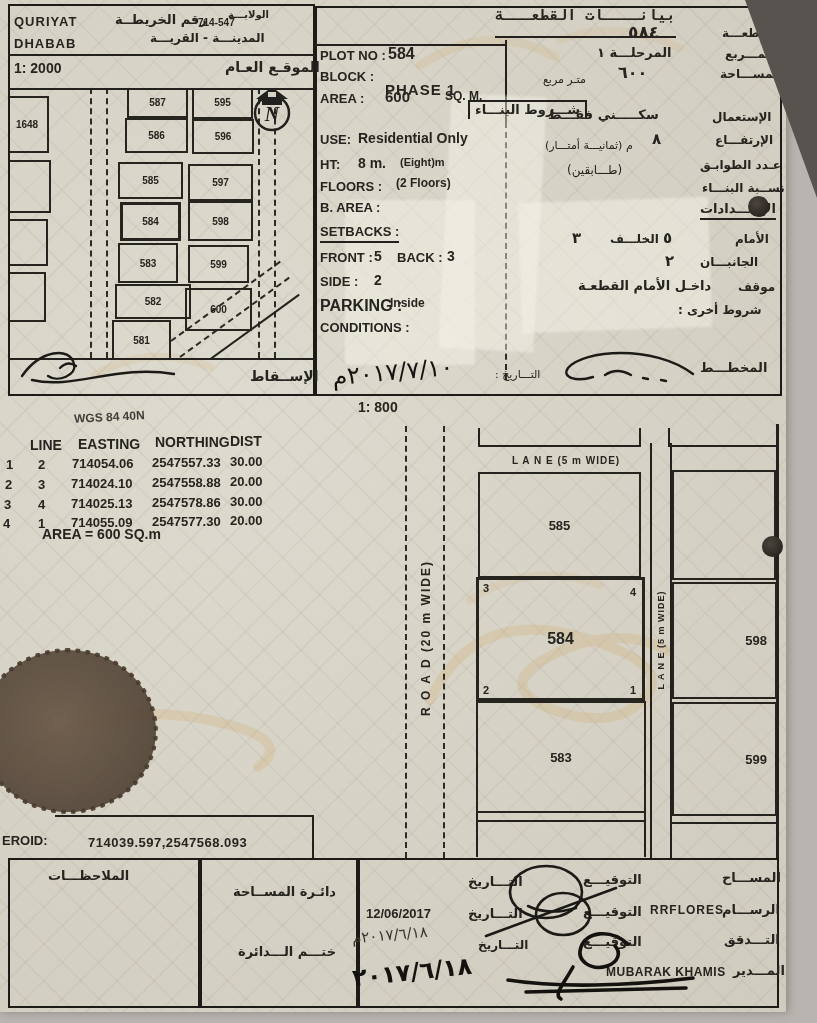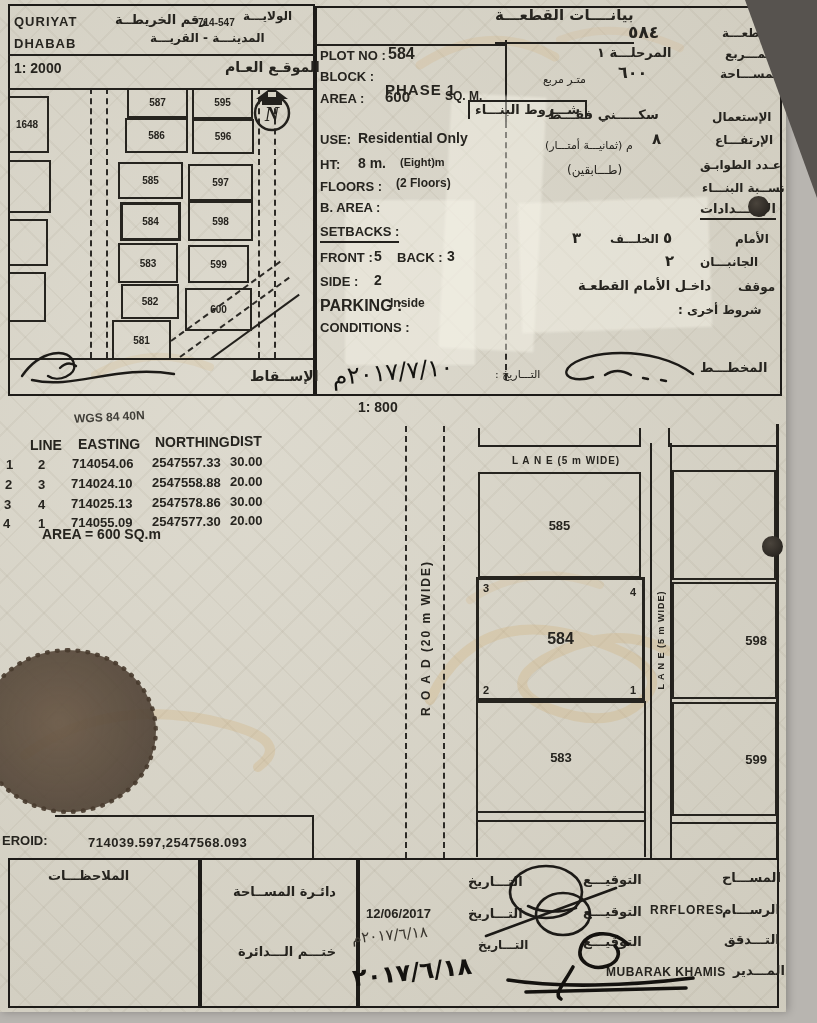--- a/index.html
+++ b/index.html
@@ -58,21 +58,21 @@
 
   <div class="frame" style="left:8px;top:4px;width:307px;height:392px;"></div>
   <div class="hl" style="left:8px;top:54px;width:307px;"></div>
   <div class="hl" style="left:8px;top:88px;width:307px;"></div>
   <div class="hl" style="left:8px;top:358px;width:307px;"></div>
 
   <span class="t b" style="left:14px;top:14px;font-size:13px;letter-spacing:1px;">QURIYAT</span>
   <span class="t b" style="left:14px;top:36px;font-size:13px;letter-spacing:1px;">DHABAB</span>
   <span class="t ar b" style="left:115px;top:12px;font-size:13px;">رقم الخريطــة</span>
   <span class="t b" style="left:198px;top:17px;font-size:10px;">714-547</span>
-  <span class="t ar b" style="left:243px;top:9px;font-size:12px;">الولايـــة</span>
+  <span class="t ar b" style="left:228px;top:9px;font-size:10px;">الولايـــة</span>
   <span class="t ar b" style="left:150px;top:31px;font-size:12px;">المدينـــة - القريـــة</span>
   <span class="t b" style="left:14px;top:60px;font-size:14px;">1: 2000</span>
   <span class="t ar b" style="left:225px;top:59px;font-size:14px;">الموقـع العـام</span>
   <span class="t ar b" style="left:250px;top:368px;font-size:14px;">الإســقاط</span>
 
   <div class="mapc">
     <div class="dashv" style="left:82px;top:0;height:270px;"></div>
     <div class="dashv" style="left:98px;top:0;height:270px;"></div>
     <div class="dashv" style="left:250px;top:0;height:270px;"></div>
     <div class="dashv" style="left:266px;top:0;height:270px;"></div>
@@ -106,21 +106,21 @@
         </div>
     <div class="box" style="left:180px;top:113px;width:65px;height:40px;">
           <div class="plotlbl">598</div>
         </div>
     <div class="box" style="left:110px;top:155px;width:60px;height:40px;">
           <div class="plotlbl">583</div>
         </div>
     <div class="box" style="left:180px;top:157px;width:61px;height:38px;">
           <div class="plotlbl">599</div>
         </div>
-    <div class="box" style="left:113px;top:196px;width:58px;height:35px;">
+    <div class="box" style="left:107px;top:196px;width:76px;height:35px;">
           <div class="plotlbl">582</div>
         </div>
     <div class="box" style="left:177px;top:200px;width:67px;height:43px;">
           <div class="plotlbl">600</div>
         </div>
     <div class="box" style="left:104px;top:232px;width:59px;height:41px;padding-left:44px;">
           <div class="plotlbl">581</div>
         </div>
     <div class="box" style="left:-3px;top:72px;width:46px;height:53px;"></div>
     <div class="box" style="left:-3px;top:131px;width:43px;height:47px;"></div>
@@ -170,21 +170,21 @@
   <span class="t b" style="left:397px;top:250px;font-size:13px;">BACK :</span>
   <span class="t b" style="left:447px;top:248px;font-size:14px;">3</span>
   <span class="t b" style="left:320px;top:274px;font-size:13px;">SIDE :</span>
   <span class="t b" style="left:374px;top:272px;font-size:14px;">2</span>
   <span class="t b" style="left:320px;top:297px;font-size:16px;text-align:right;">PARKING :</span>
   <span class="t b" style="left:390px;top:296px;font-size:12px;">Inside</span>
   <span class="t b" style="left:320px;top:320px;font-size:13px;">CONDITIONS :</span>
   <span class="t ar" style="left:332px;top:358px;font-size:24px;transform:rotate(-5deg);direction:ltr;color:#141310;">٢٠١٧/٧/١٠م</span>
   <span class="t ar" style="left:495px;top:368px;font-size:11px;">التـــاريخ :</span>
 
-  <span class="t ar b" style="left:495px;top:6px;font-size:15px;border-bottom:2.5px solid #23211d;padding-bottom:18px;">بيانــــات القطعـــة</span>
+  <span class="t ar b" style="left:495px;top:6px;font-size:15px;border-bottom:2.5px solid #23211d;padding-bottom:11px;font-family:Liberation Mono, monospace;">بيانــــات القطعـــة</span>
   <span class="t ar b" style="left:722px;top:26px;font-size:12px;">القطعـــة</span>
   <span class="t ar b" style="left:628px;top:22px;font-size:17px;">٥٨٤</span>
   <span class="t ar b" style="left:725px;top:47px;font-size:12px;">المـــربع</span>
   <span class="t ar b" style="left:597px;top:45px;font-size:13px;">المرحلـــة ١</span>
   <span class="t ar b" style="left:720px;top:67px;font-size:12px;">المســـاحة</span>
   <span class="t ar b" style="left:618px;top:63px;font-size:16px;">٦٠٠</span>
   <span class="t ar" style="left:543px;top:73px;font-size:11px;">متـر مربع</span>
   <span class="t ar b" style="left:712px;top:110px;font-size:12px;">الإستعمال</span>
   <span class="t ar b" style="left:548px;top:107px;font-size:13px;">سكـــــني فقـــط</span>
   <span class="t ar b" style="left:715px;top:133px;font-size:12px;">الإرتفـــاع</span>

